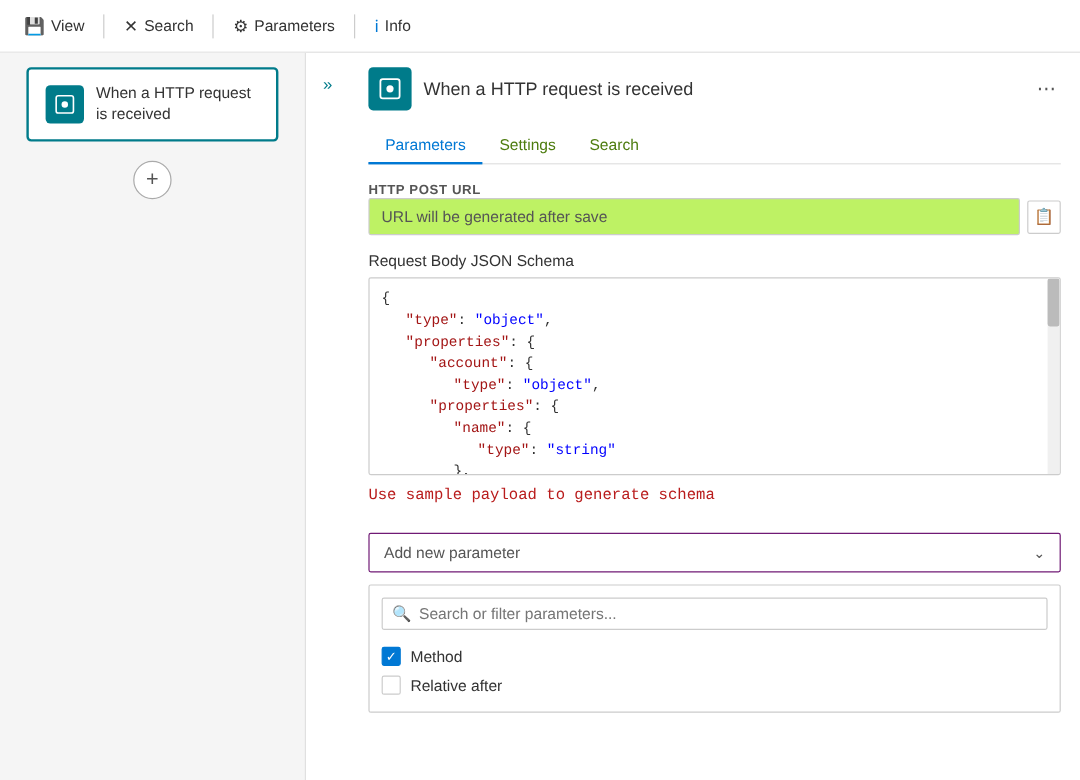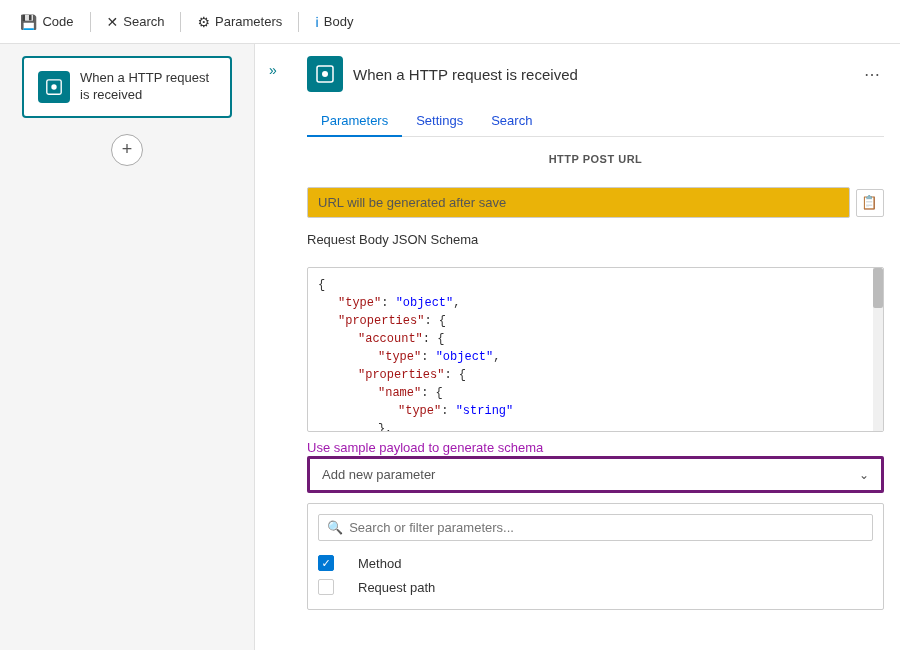--- a/index.html
+++ b/index.html
@@ -70,71 +70,71 @@
       color: #fff; font-size: 18px;
     }
     .action-title { font-size: 15px; font-weight: 500; color: #333; flex: 1; }
     .action-menu { color: #555; cursor: pointer; font-size: 16px; padding: 4px; }
 
     
     .tabs {
       display: flex; border-bottom: 1px solid #e0e0e0; margin-bottom: 16px;
     }
     .tab {
-      padding: 7px 14px; cursor: pointer; font-size: 13px; color: #1d4ed8;
+      padding: 7px 14px; cursor: pointer; font-size: 13px; color: #4d7c0f;
       border-bottom: 2px solid transparent; margin-bottom: -1px;
     }
     .tab.active { color: #0078d4; border-bottom-color: #0078d4; font-weight: 500; }
 
     
     .section-label {
       font-size: 11px; font-weight: 600; color: #555; text-transform: uppercase;
-      letter-spacing: 0.5px; margin-bottom: 22px; text-align: center;
+      letter-spacing: 0.5px; margin-bottom: 0;
     }
     .url-field {
       display: flex; align-items: center; gap: 6px; margin-bottom: 14px;
     }
     .url-input {
-      flex: 1; padding: 7px 10px; background: #eab308; border: 1px solid #ccc;
+      flex: 1; padding: 7px 10px; background: #bef264; border: 1px solid #ccc;
       border-radius: 2px; font-size: 13px; color: #555; cursor: not-allowed;
     }
     .copy-btn {
       width: 28px; height: 28px; border: 1px solid #ccc; background: #fff;
       cursor: pointer; display: flex; align-items: center; justify-content: center;
       border-radius: 2px; color: #555;
     }
 
     
-    .schema-label { font-size: 13px; color: #333; margin-bottom: 20px; }
+    .schema-label { font-size: 13px; color: #333; margin-bottom: 6px; }
     .code-editor {
       border: 1px solid #ccc; border-radius: 2px; background: #fff;
       padding: 8px 10px; font-family: 'Courier New', monospace; font-size: 12px;
       height: 165px; overflow: hidden; position: relative; margin-bottom: 8px;
     }
     .code-line { line-height: 1.5; white-space: pre; }
     .c-brace { color: #333; }
     .c-key { color: #a31515; }
     .c-val { color: #0000ff; }
     .c-colon { color: #333; }
     .schema-scrollbar {
       position: absolute; right: 0; top: 0; width: 10px; height: 100%;
       background: #f0f0f0;
     }
     .schema-scrollthumb {
       width: 10px; height: 40px; background: #bbb; border-radius: 2px;
     }
 
     .generate-link {
-      color: #a21caf; font-size: 13px; cursor: pointer; margin-bottom: 1px; display: inline-block;
+      color: #b91c1c; font-size: 13px; cursor: pointer; margin-bottom: 24px; display: inline-block; font-family: Liberation Mono, monospace;
     }
 
     
     .add-param-dropdown {
       display: flex; align-items: center; justify-content: space-between;
-      border: 3px solid #701a75; border-radius: 2px; padding: 8px 12px;
+      border: 1px solid #701a75; border-radius: 2px; padding: 8px 12px;
       cursor: pointer; background: #fff; margin-bottom: 10px;
     }
     .add-param-text { font-size: 13px; color: #555; }
     .chevron { font-size: 12px; color: #555; }
 
     
     .param-panel {
       border: 1px solid #ccc; border-radius: 2px; background: #fff; padding: 10px;
     }
     .search-box {
@@ -143,53 +143,53 @@
       margin-bottom: 10px; background: #fff;
     }
     .search-icon { color: #888; font-size: 13px; }
     .search-input {
       border: none; outline: none; font-size: 13px; color: #701a75; width: 100%;
       font-family: 'Segoe UI', sans-serif;
     }
 
     
     .param-item {
-      display: flex; align-items: center; gap: 24px; padding: 4px 0;
+      display: flex; align-items: center; gap: 8px; padding: 4px 0;
     }
     .param-checkbox {
       width: 16px; height: 16px; border: 1px solid #ccc; border-radius: 2px;
       display: flex; align-items: center; justify-content: center; cursor: pointer;
       flex-shrink: 0;
     }
     .param-checkbox.checked { background: #0078d4; border-color: #0078d4; }
     .param-checkbox.checked::after { content: '✓'; color: #fff; font-size: 11px; }
     .param-name { font-size: 13px; color: #333; }
   </style>
 </head>
 <body>
 
 <div class="toolbar">
   <button class="toolbar-btn">
     <span class="toolbar-icon">💾</span>
-    <span>Code</span>
+    <span>View</span>
   </button>
   <div class="toolbar-sep"></div>
   <button class="toolbar-btn">
     <span class="toolbar-icon">✕</span>
     <span>Search</span>
   </button>
   <div class="toolbar-sep"></div>
   <button class="toolbar-btn">
     <span class="toolbar-icon">⚙</span>
     <span>Parameters</span>
   </button>
   <div class="toolbar-sep"></div>
   <button class="toolbar-btn">
     <span class="toolbar-icon" style="color:#0078d4;">ℹ</span>
-    <span>Body</span>
+    <span>Info</span>
   </button>
 </div>
 
 <div class="main-layout">
 
   <div class="sidebar">
     <div class="trigger-card">
       <div class="trigger-icon">
         <svg width="18" height="18" viewBox="0 0 20 20" fill="white">
           <rect x="2" y="2" width="16" height="16" rx="2" fill="none" stroke="white" stroke-width="1.5"></rect>
@@ -270,18 +270,18 @@
         <input class="search-input" type="text" placeholder="Search or filter parameters..." style="">
       </div>
 
       <div class="param-item">
         <div class="param-checkbox checked"></div>
         <span class="param-name">Method</span>
       </div>
 
       <div class="param-item">
         <div class="param-checkbox"></div>
-        <span class="param-name">Request path</span>
+        <span class="param-name">Relative after</span>
       </div>
     </div>
 
   </div>
 </div>
 
 </body></html>

